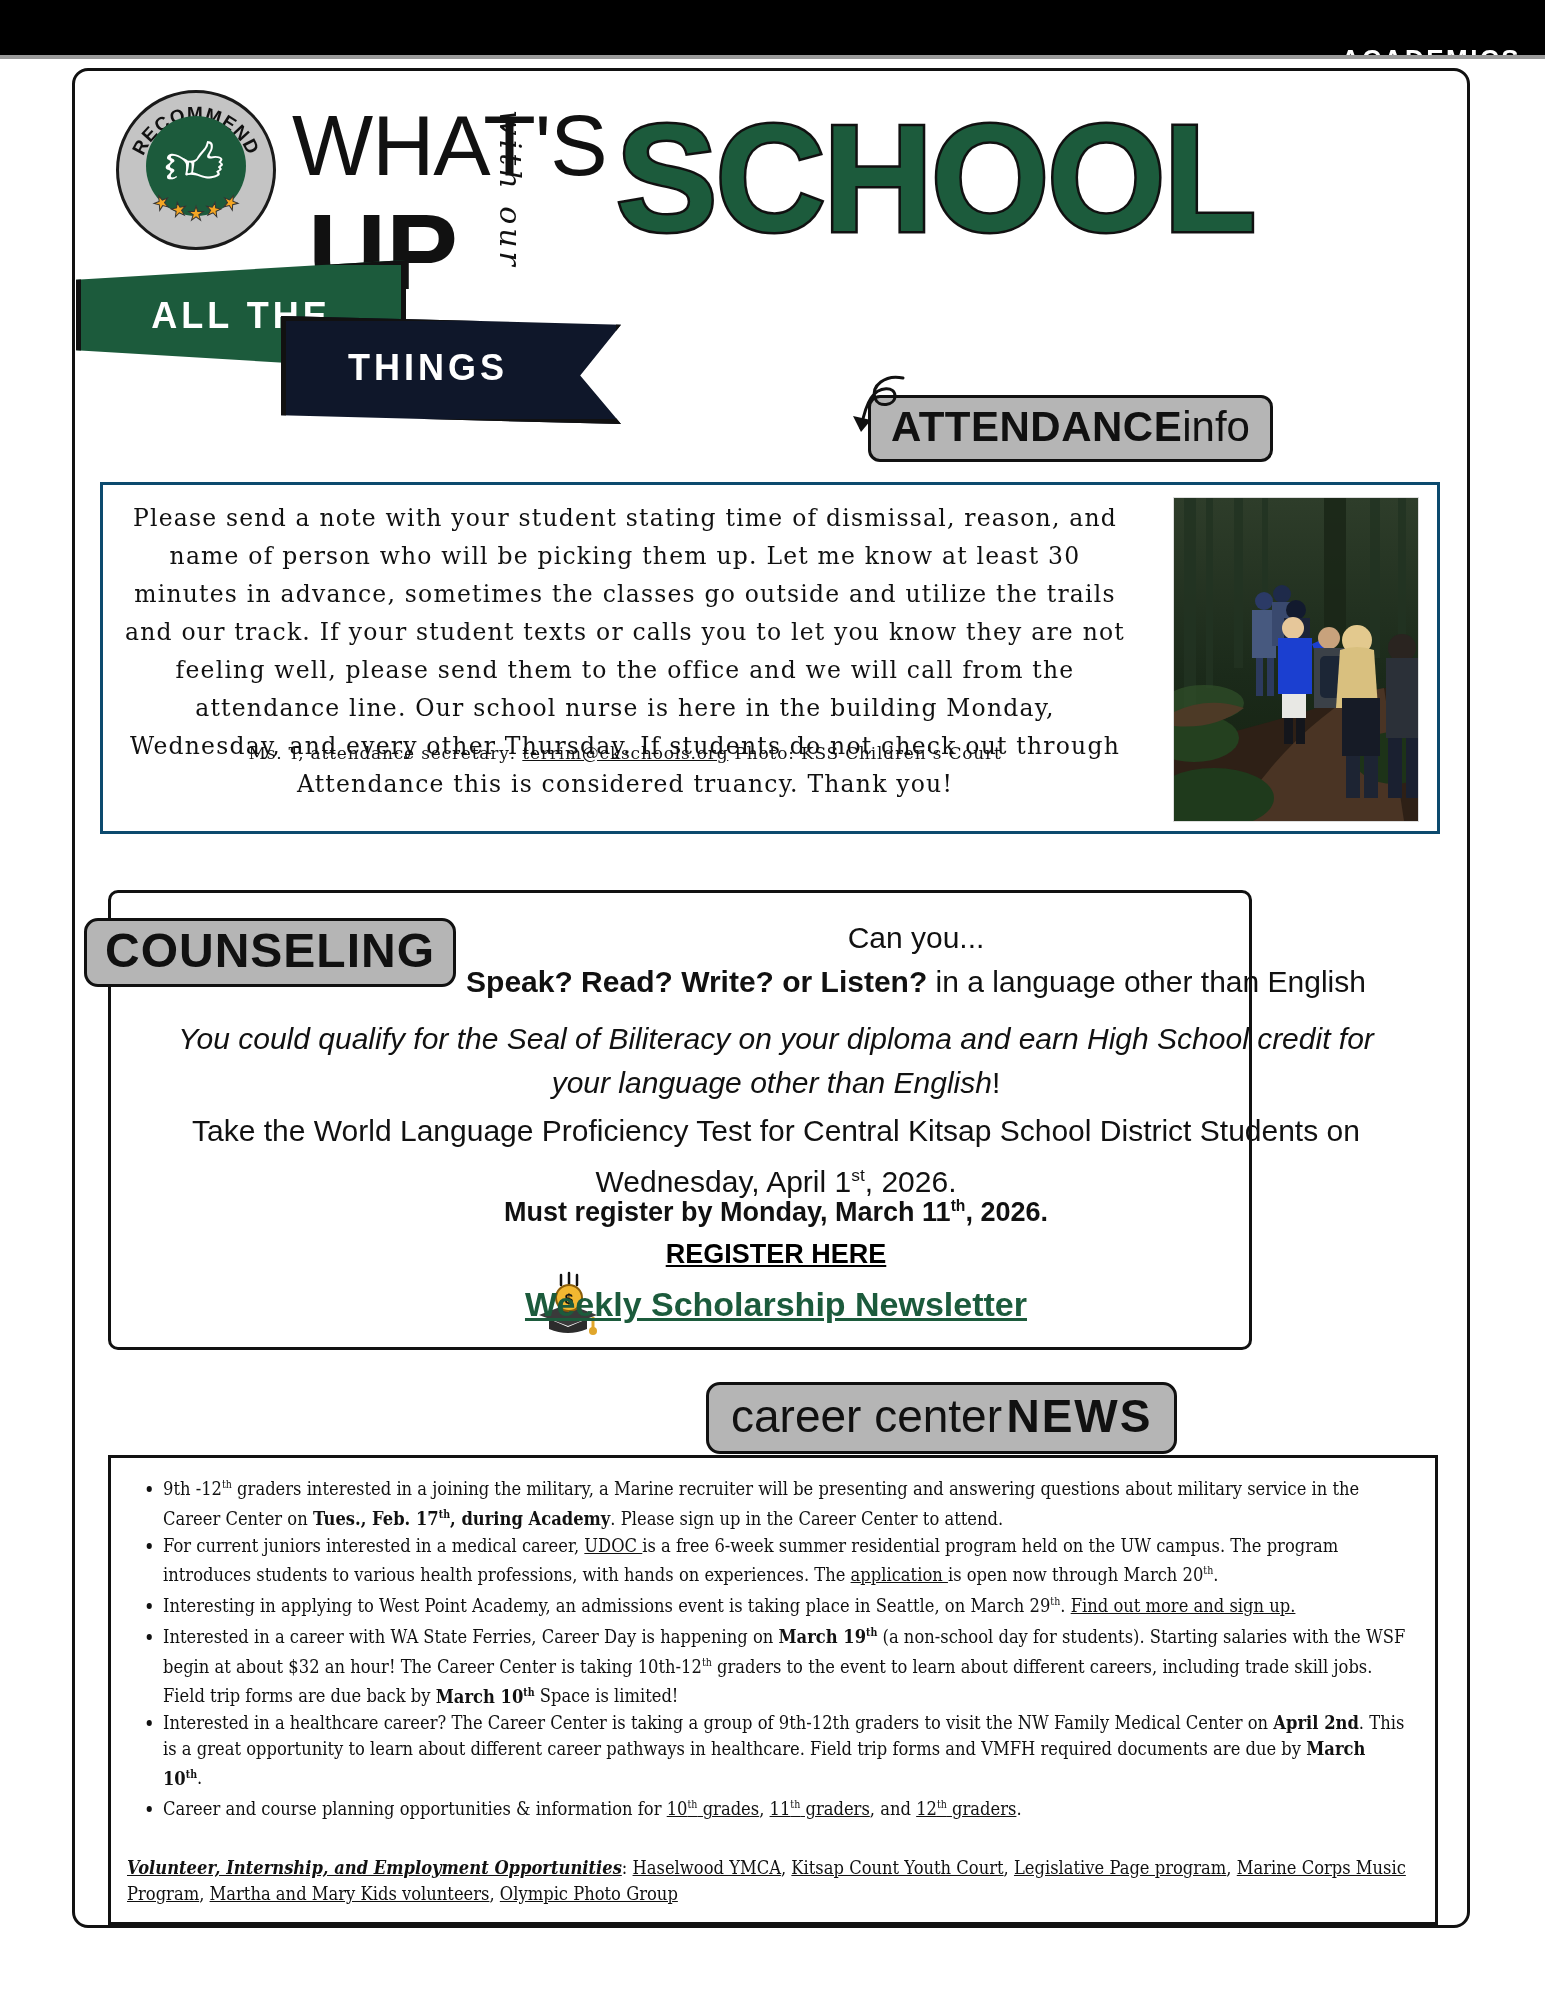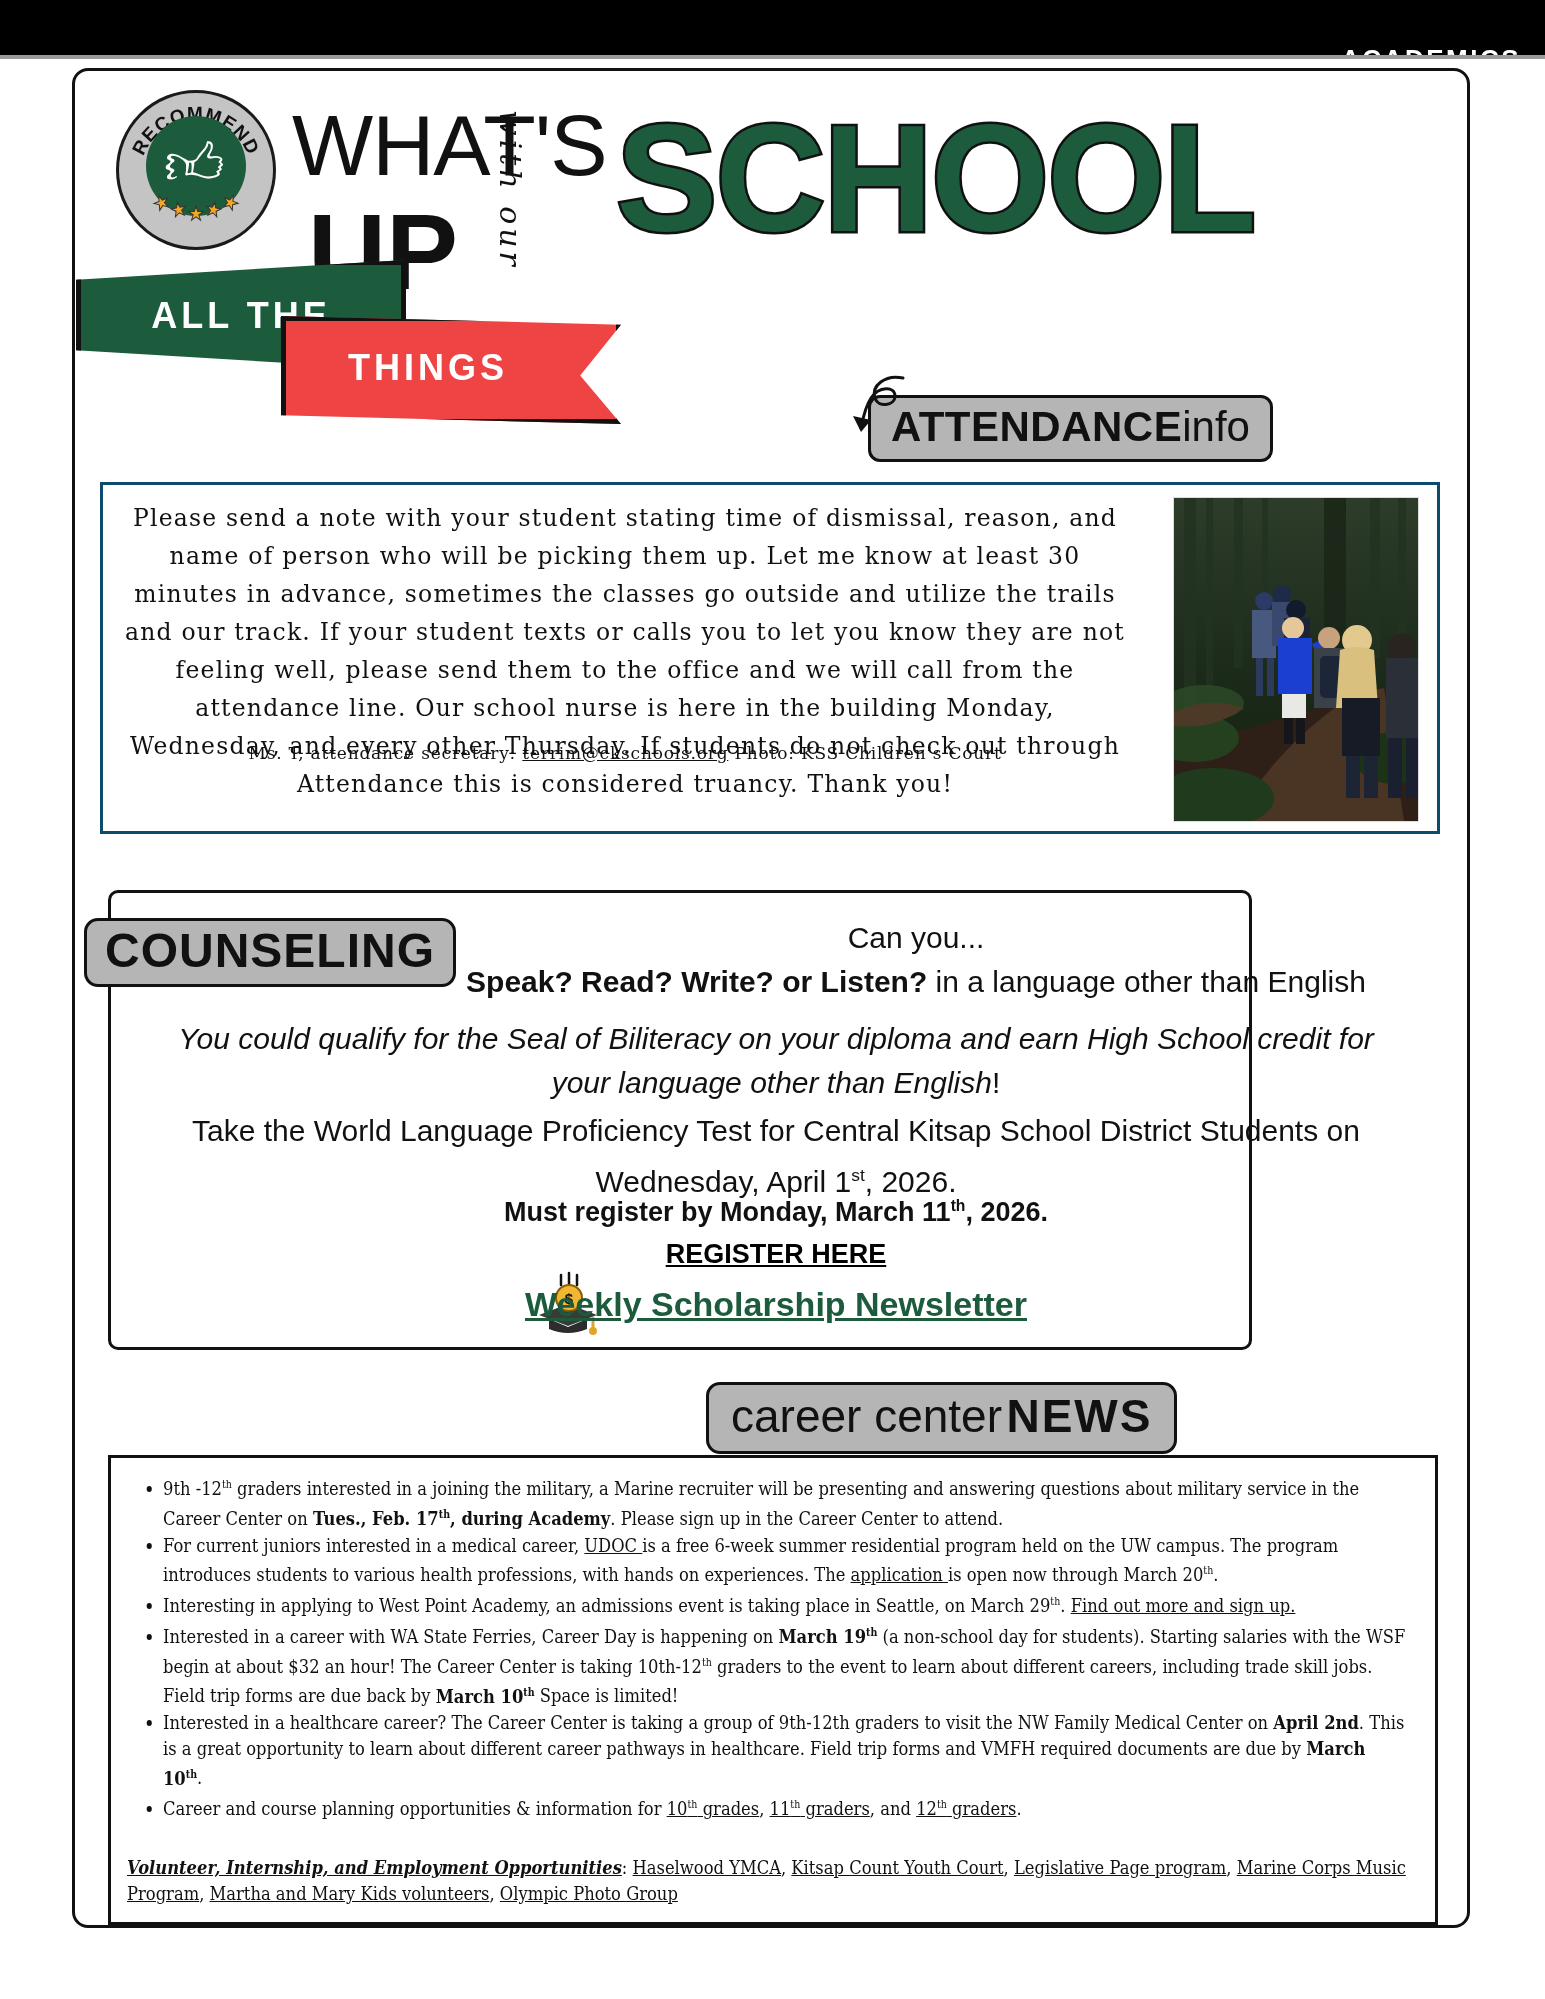--- a/index.html
+++ b/index.html
@@ -104,21 +104,21 @@
     clip-path:polygon(0 18%, 100% 0, 100% 100%, 0 82%);
     box-sizing:border-box;
   }
   .ribbon-all span{
     position:absolute;left:0;right:0;top:30px;text-align:center;
     color:#fff;font-weight:bold;font-size:36px;letter-spacing:4px;
     font-family:"Liberation Sans", sans-serif;
   }
   .ribbon-things{
     position:absolute;left:205px;top:56px;width:340px;height:108px;
-    background:#ef4444;border:5px solid #111;
+    background:#0f172a;border:5px solid #111;
     clip-path:polygon(0 0, 100% 8%, 88% 55%, 100% 100%, 0 92%);
     box-sizing:border-box;
   }
   .ribbon-things span{
     position:absolute;left:0;right:46px;top:26px;text-align:center;
     color:#fff;font-weight:bold;font-size:36px;letter-spacing:4px;
     font-family:"Liberation Sans", sans-serif;
   }
 
   

